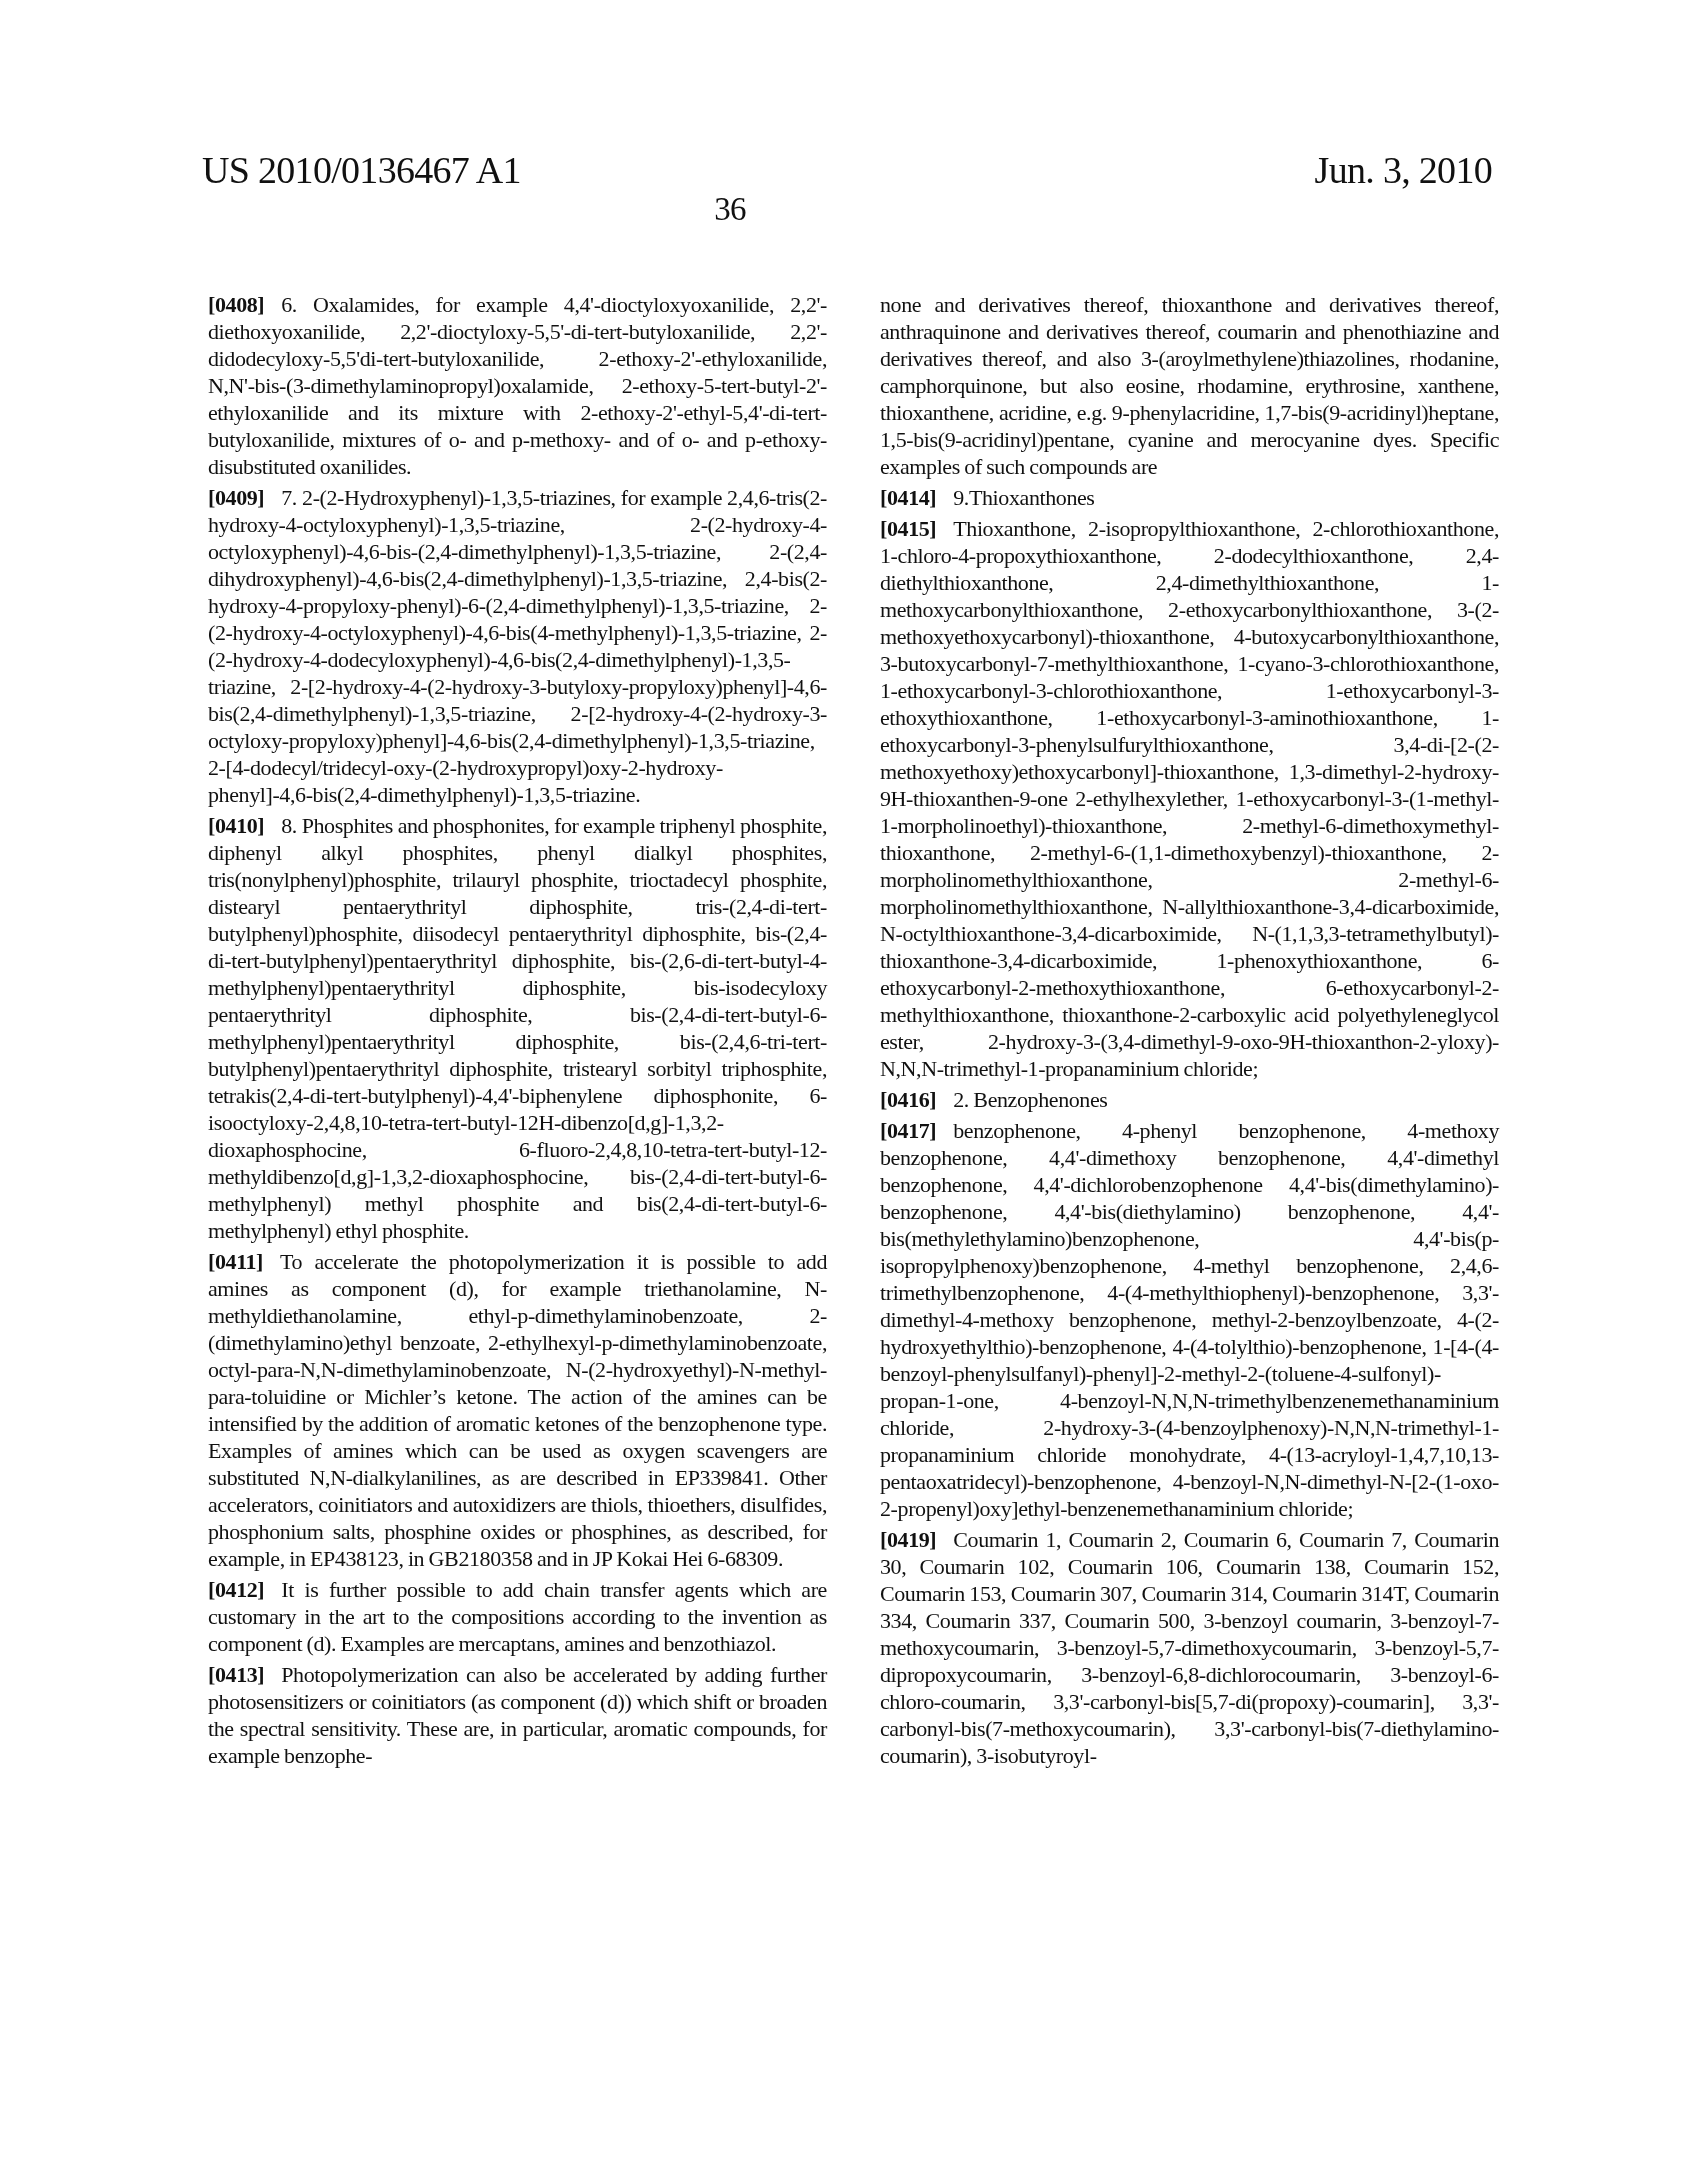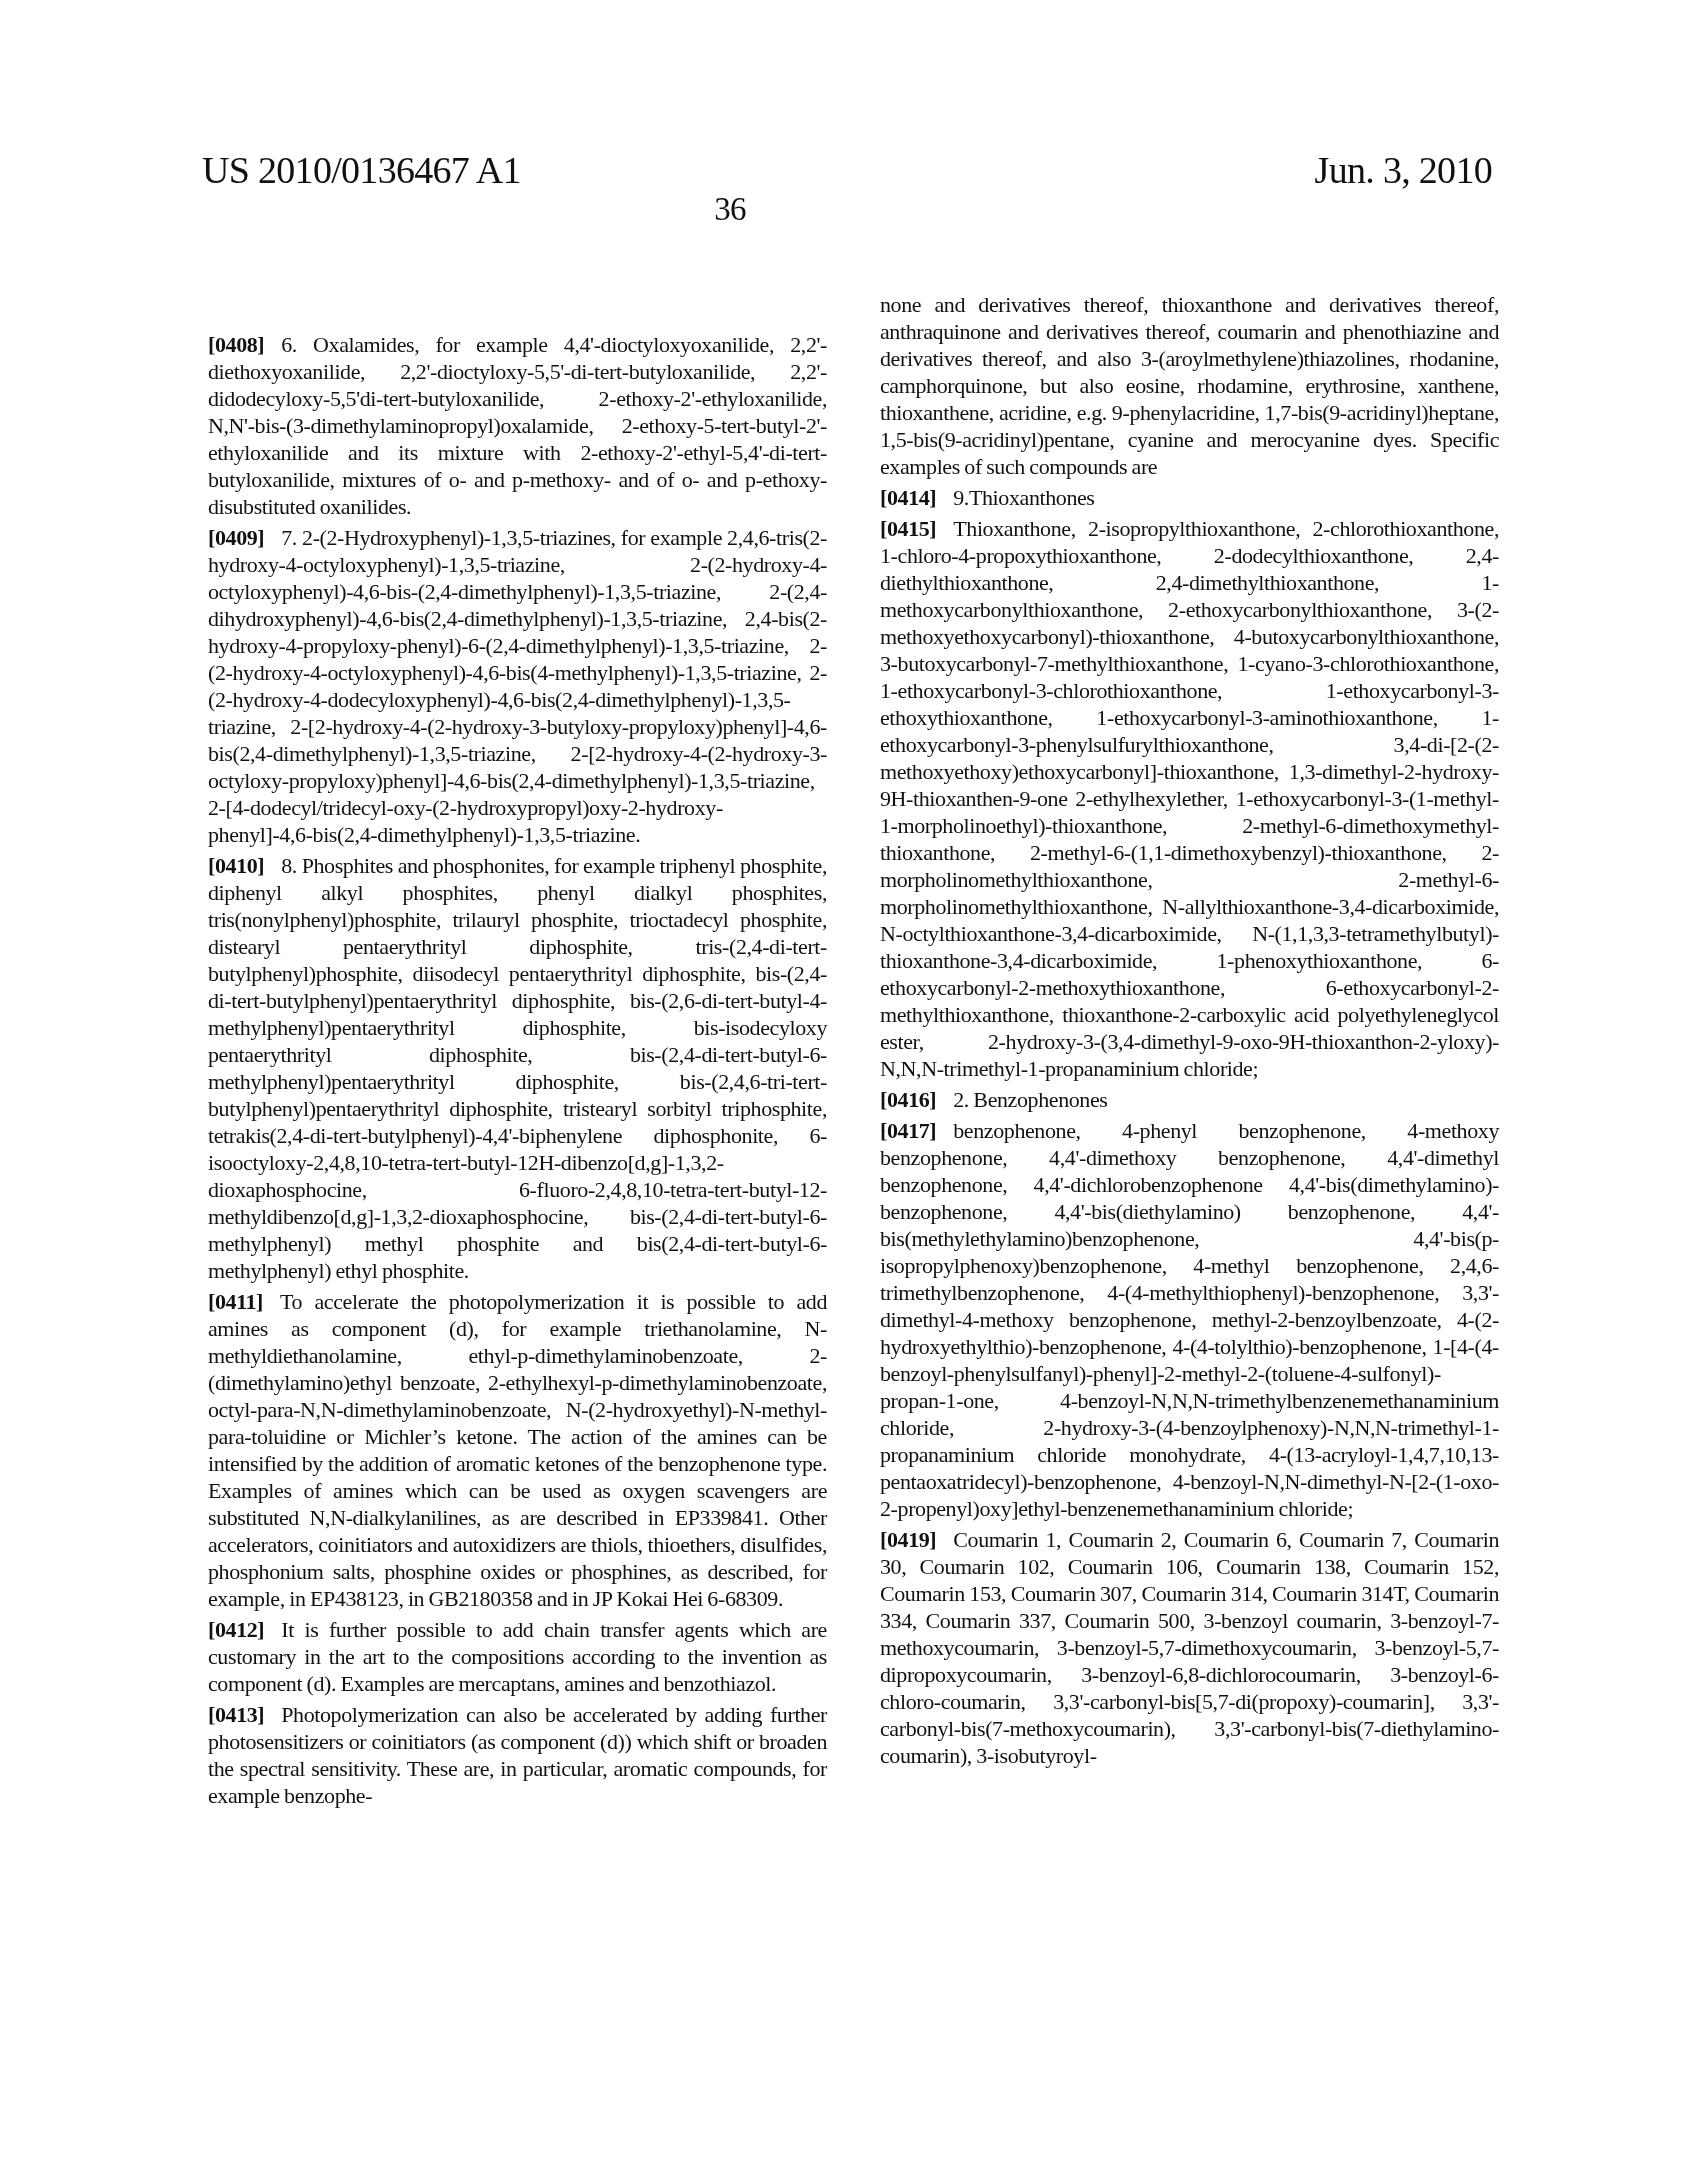--- a/index.html
+++ b/index.html
@@ -11,21 +11,21 @@
     position: absolute; font-size: 38px; line-height: 1; letter-spacing: -0.7px;
   }
   .hdr-left { left: 202px; top: 151px; }
   .hdr-right { right: 202px; top: 151px; }
   .page-num { left: 0; width: 1460px; text-align: center; top: 193px; font-size: 33px; }
   .col {
     position: absolute; top: 291px; width: 619px;
     font-size: 22px; line-height: 27px; text-align: justify;
     letter-spacing: -0.4px; word-spacing: -0.7px;
   }
-  .col-left { left: 208px; margin-top: 40px; }
+  .col-left { left: 208px; }
   .col-right { left: 880px; }
   .para { margin: 0 0 4px 0; hyphens: manual; }
   .pnum { font-weight: bold; margin-right: 17px; }
   .cont { margin: 0 0 4px 0; }
 </style>
 </head>
 <body>
 
 <div class="hdr-left">US 2010/0136467 A1</div>
 <div class="hdr-right">Jun. 3, 2010</div>

